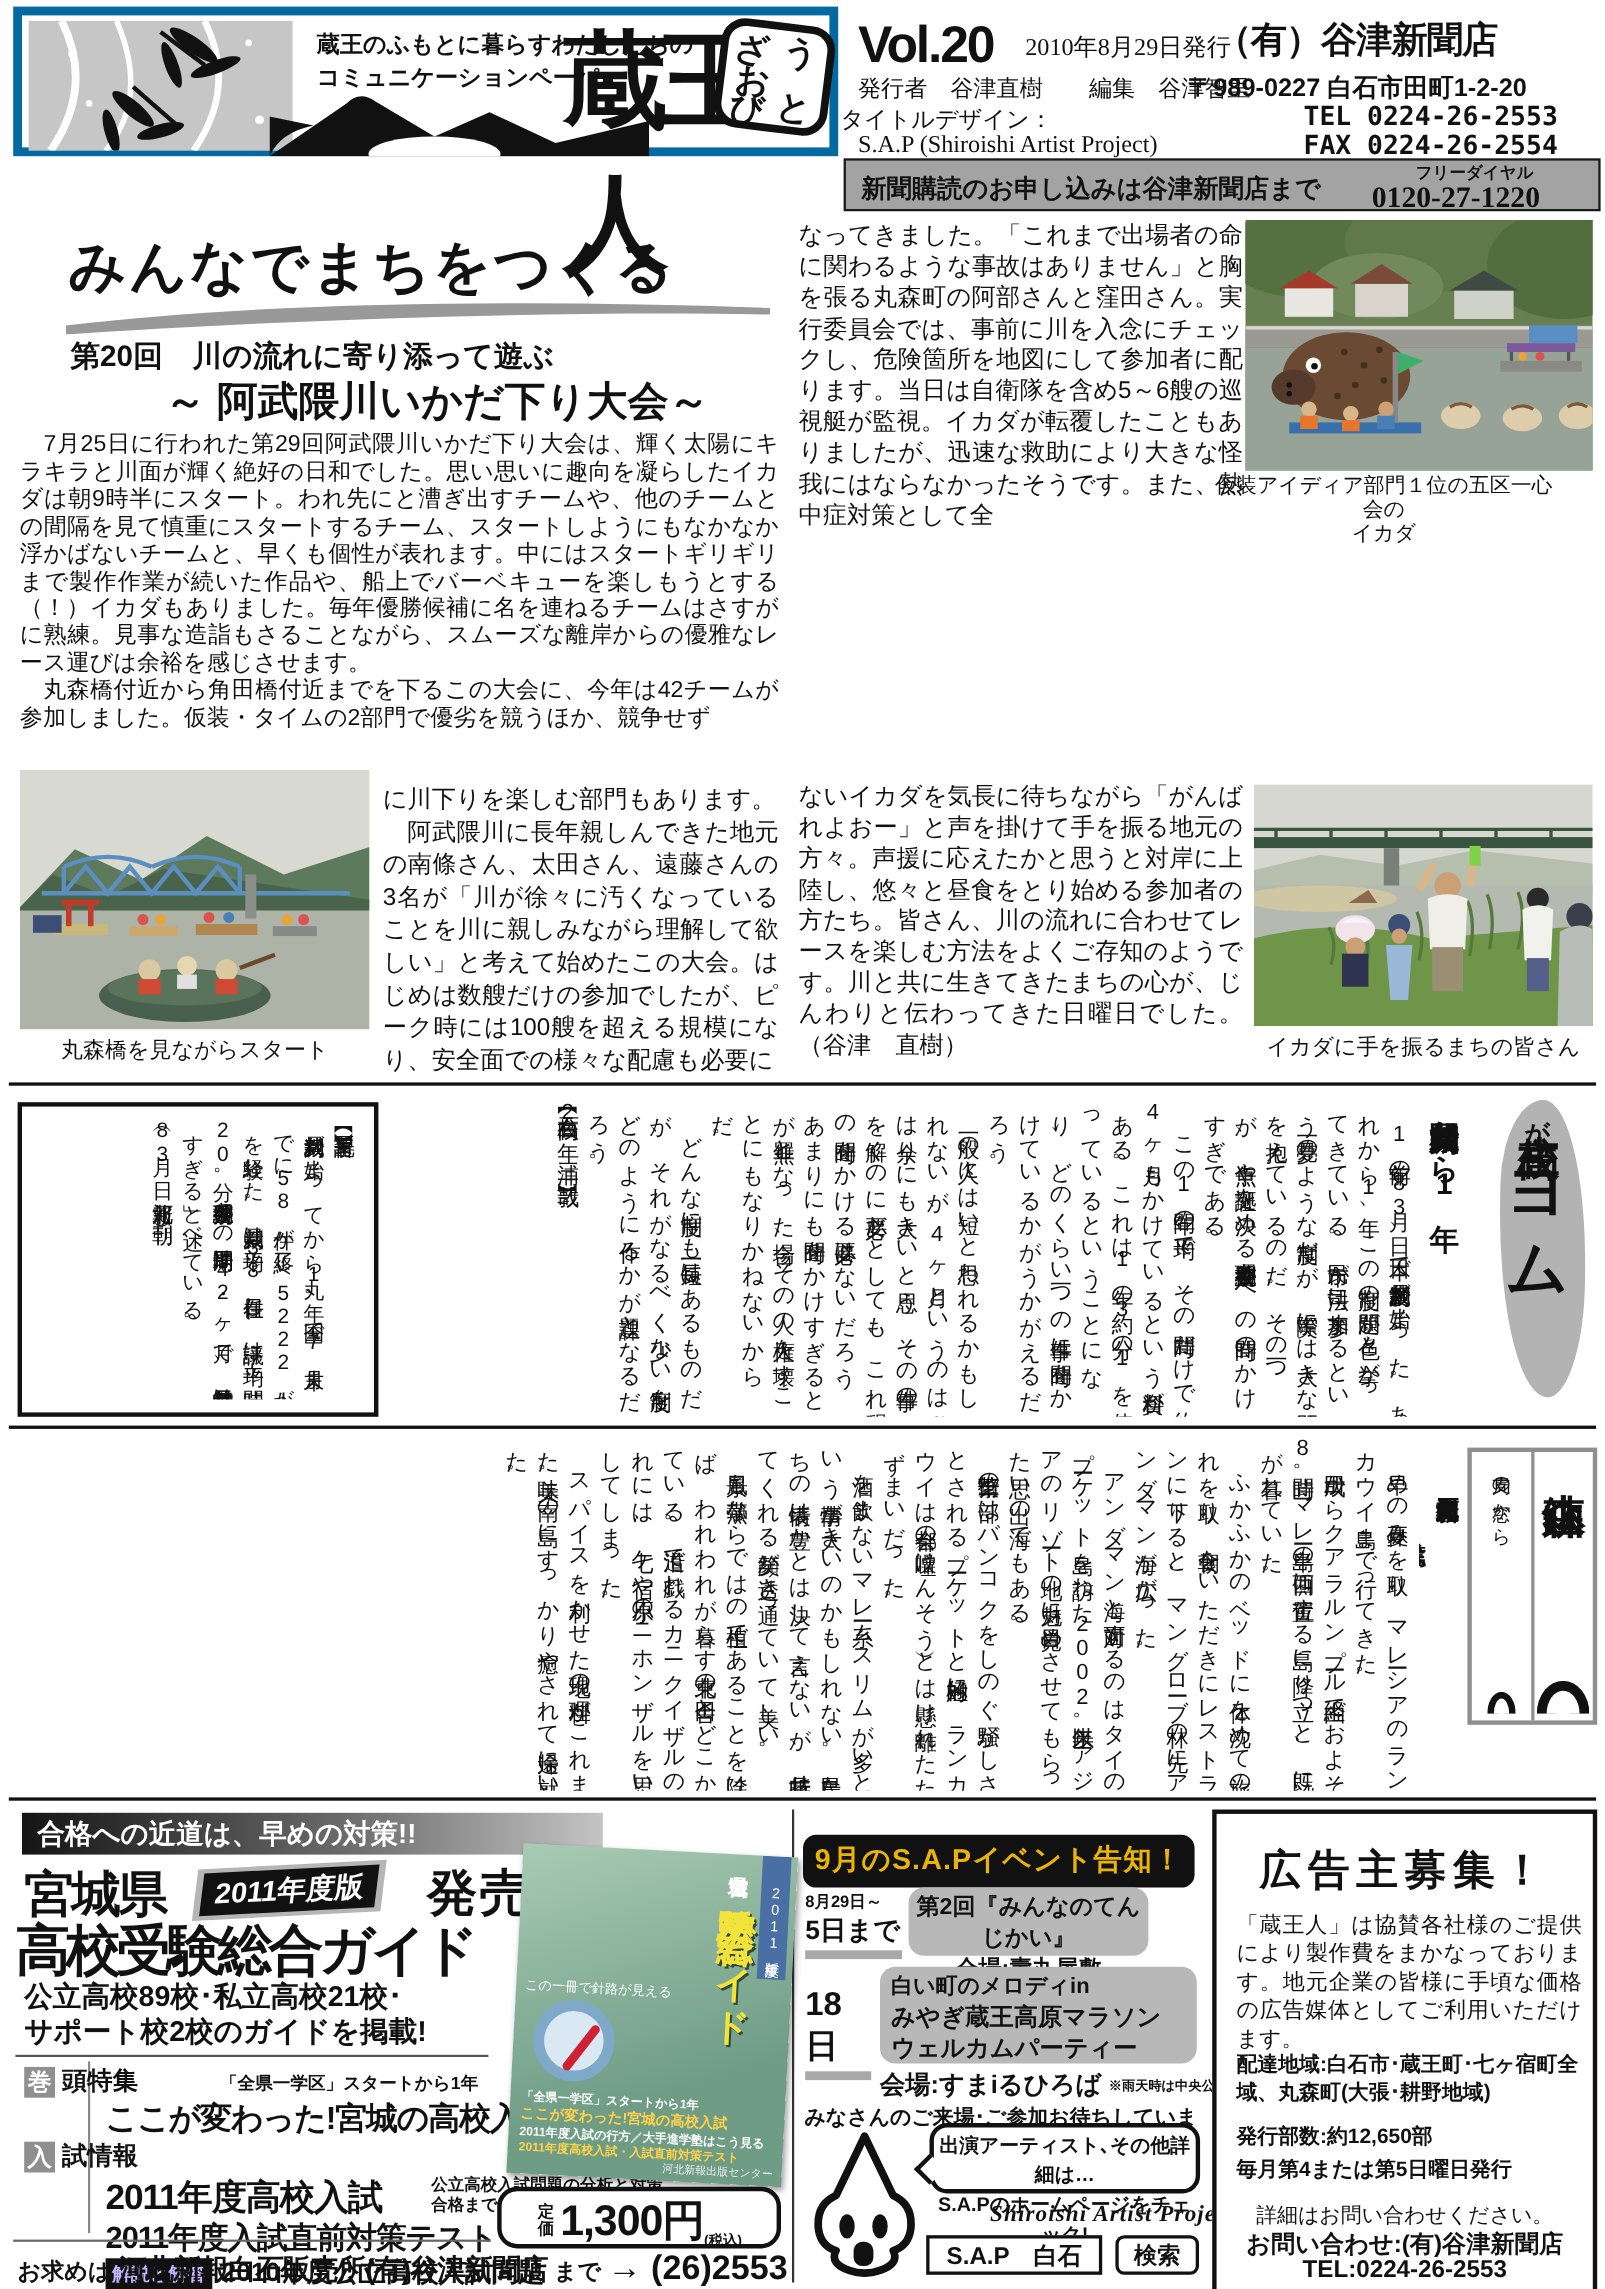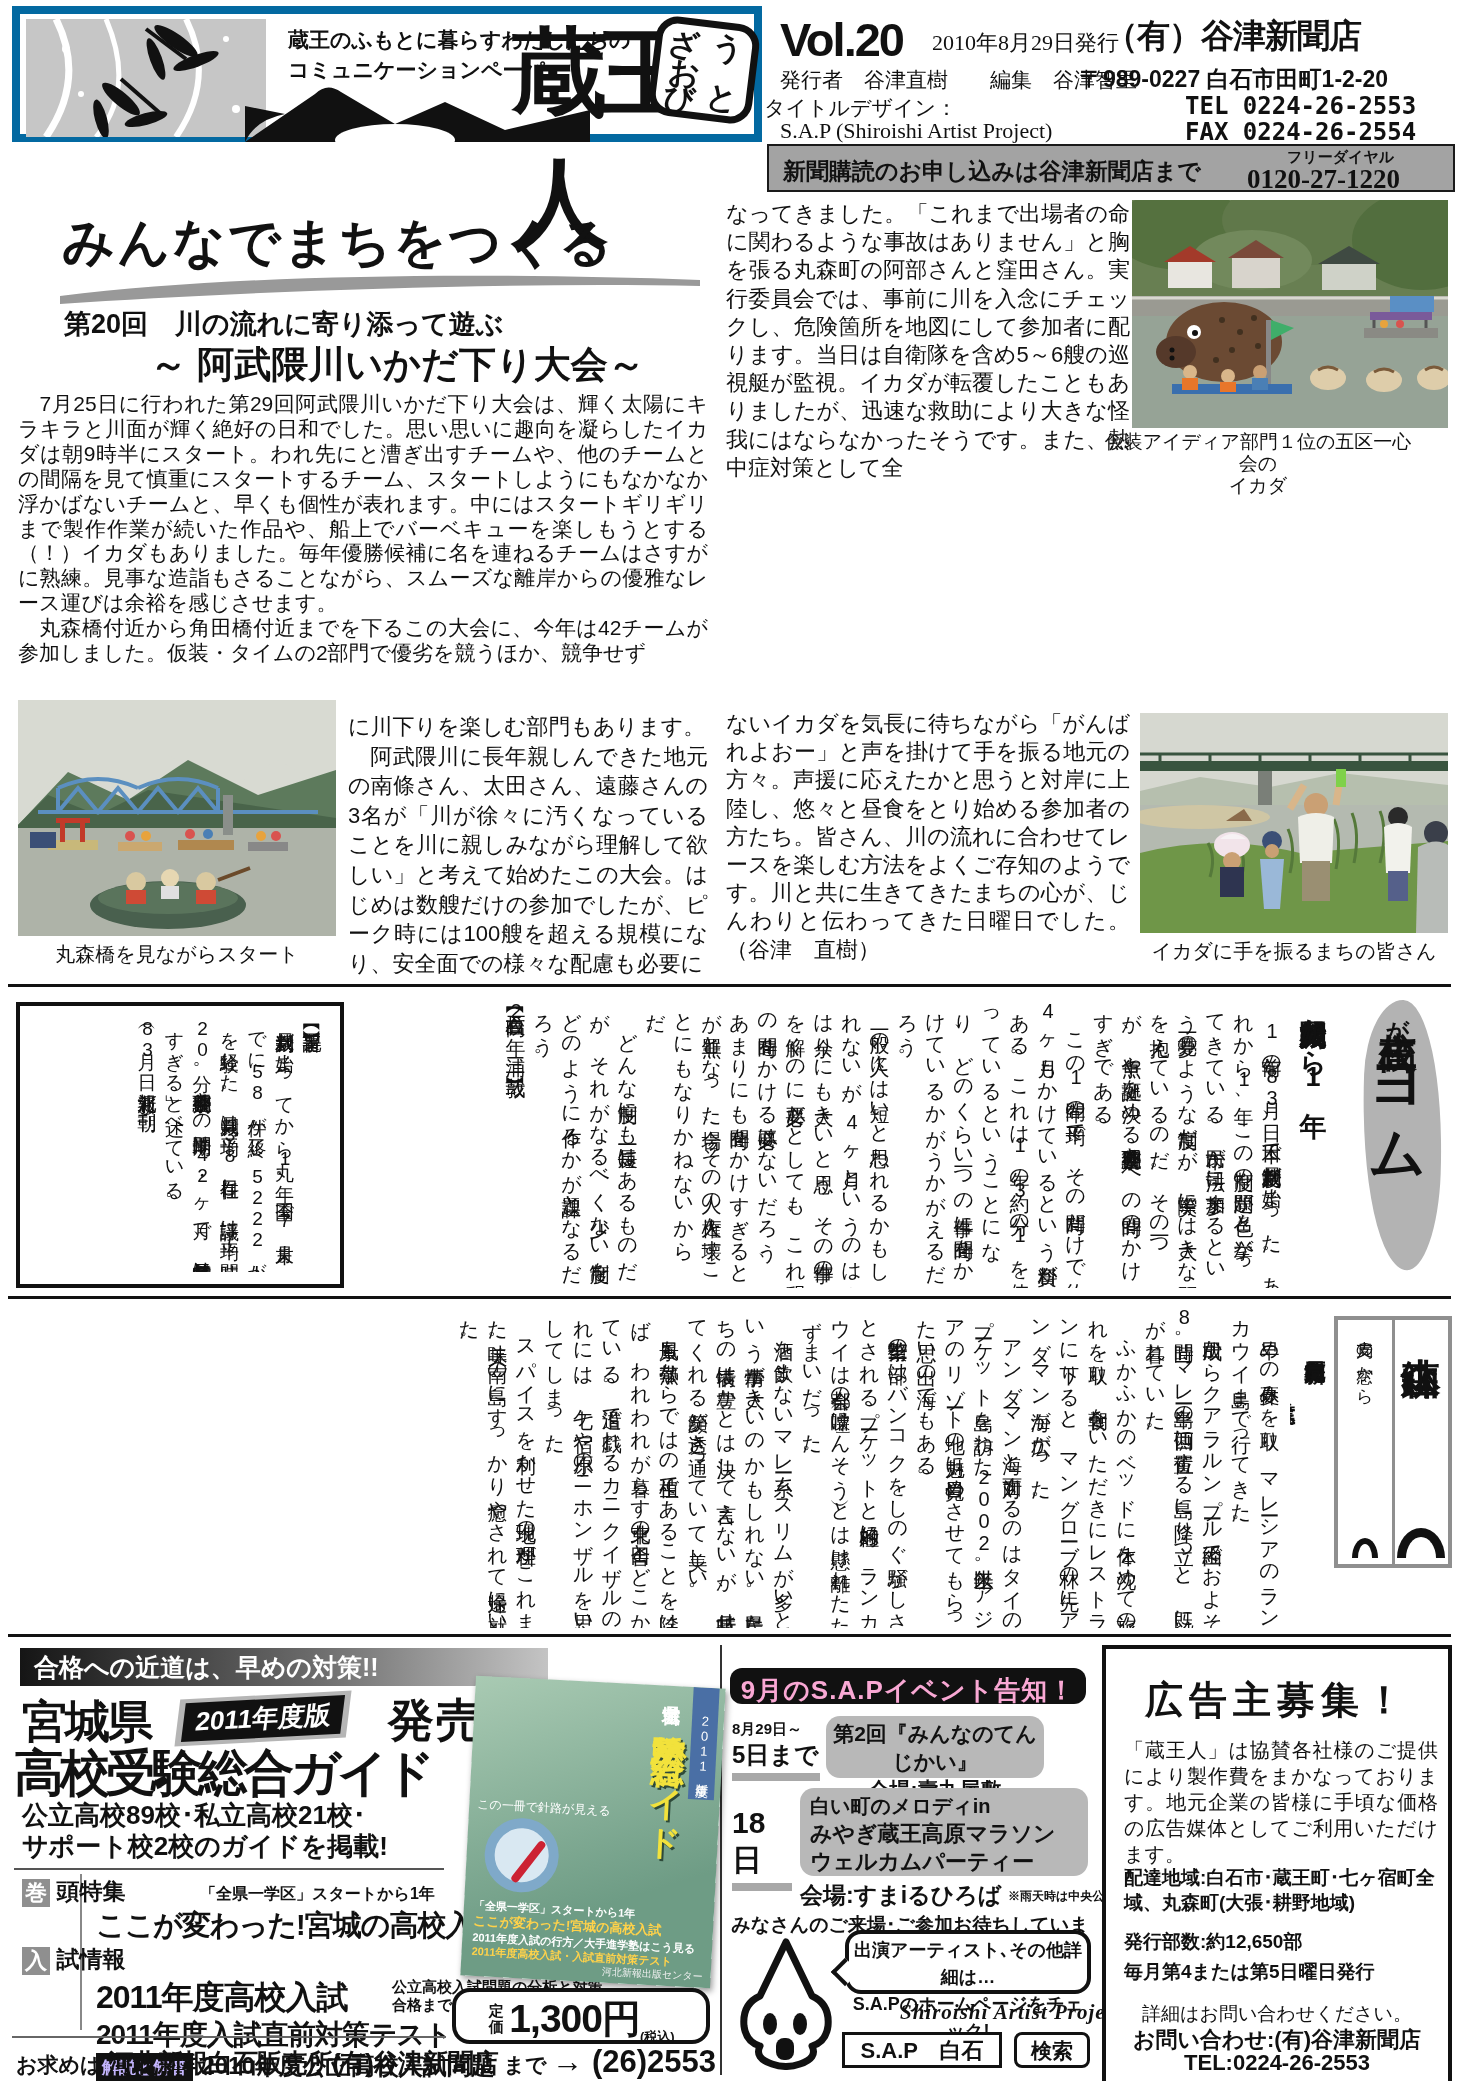--- a/index.html
+++ b/index.html
@@ -124,21 +124,21 @@
   #price-value { font-size:39px; font-weight:900; vertical-align:middle; letter-spacing:-1px; }
   #price-tax { font-size:13px; font-weight:bold; vertical-align:bottom; }
   #order-rule { left:12px; top:2036px; width:434px; height:2px; background:#666; }
   #order-line { left:16px; top:2044px; width:702px; }
   #order-pre { font-size:21px; font-weight:bold; }
   #order-store { font-size:26px; font-weight:900; letter-spacing:-1px; }
   #order-post { font-size:21px; font-weight:bold; }
   #order-phone { font-size:31px; font-weight:900; }
 
   
-  #sap-header { left:730px; top:1668px; width:356px; height:36px; background:#111; border-radius:12px; color:#f9a8d4; font-size:26px; font-weight:900; text-align:center; line-height:44px; letter-spacing:1px; }
+  #sap-header { left:730px; top:1668px; width:356px; height:48px; background:#111; border-radius:12px; color:#eab308; font-size:26px; font-weight:900; text-align:center; line-height:44px; letter-spacing:1px; }
   .sap-date { position:absolute; font-weight:900; border-bottom:8px solid #a8a8a8; padding-bottom:2px; }
   #sap-ev1-date { left:732px; top:1720px; width:88px; font-size:24px; }
   #sap-ev1-date .small { display:block; font-size:15px; }
   .sap-bubble { position:absolute; background:#b8b8b8; border-radius:14px; text-align:center; font-weight:900; }
   #sap-ev1-bubble { left:826px; top:1716px; width:218px; height:62px; font-size:21px; line-height:28px; padding-top:4px; }
   #sap-ev2-date { left:732px; top:1806px; width:60px; font-size:30px; }
   #sap-ev2-bubble { left:800px; top:1788px; width:288px; height:88px; font-size:22px; line-height:28px; padding-top:4px; text-align:left; padding-left:10px; }
   #sap-ev2-bubble .l1 { font-size:20px; }
   #sap-ev2-venue { left:800px; top:1880px; font-size:23px; font-weight:900; }
   #sap-ev2-note { left:1008px; top:1888px; font-size:12px; font-weight:bold; }

